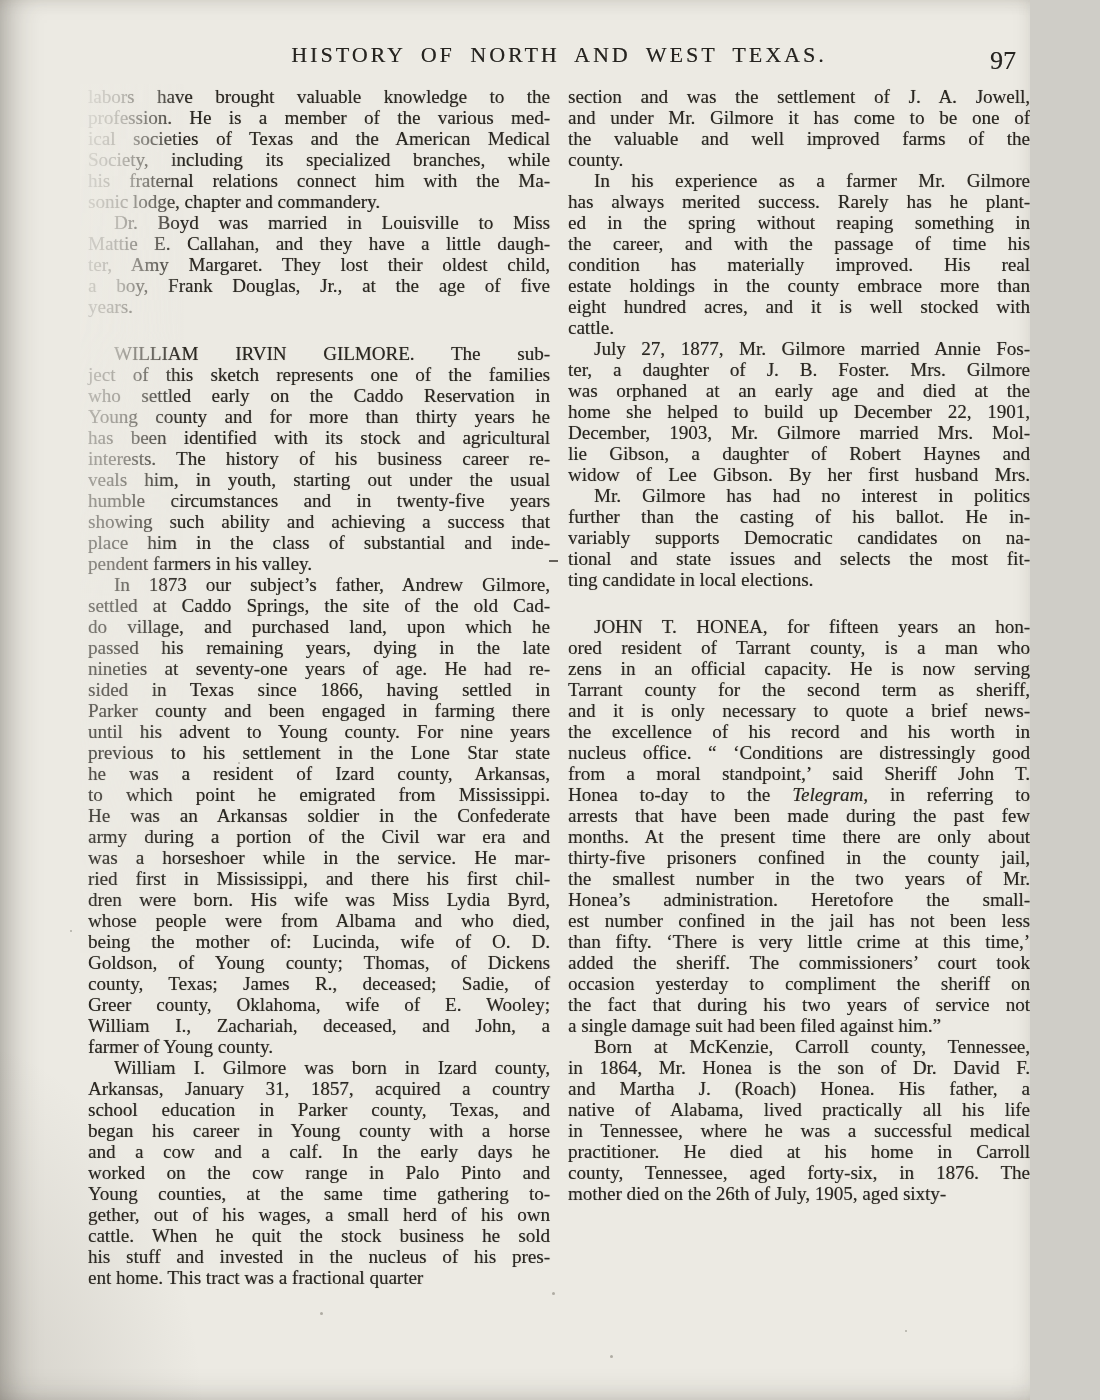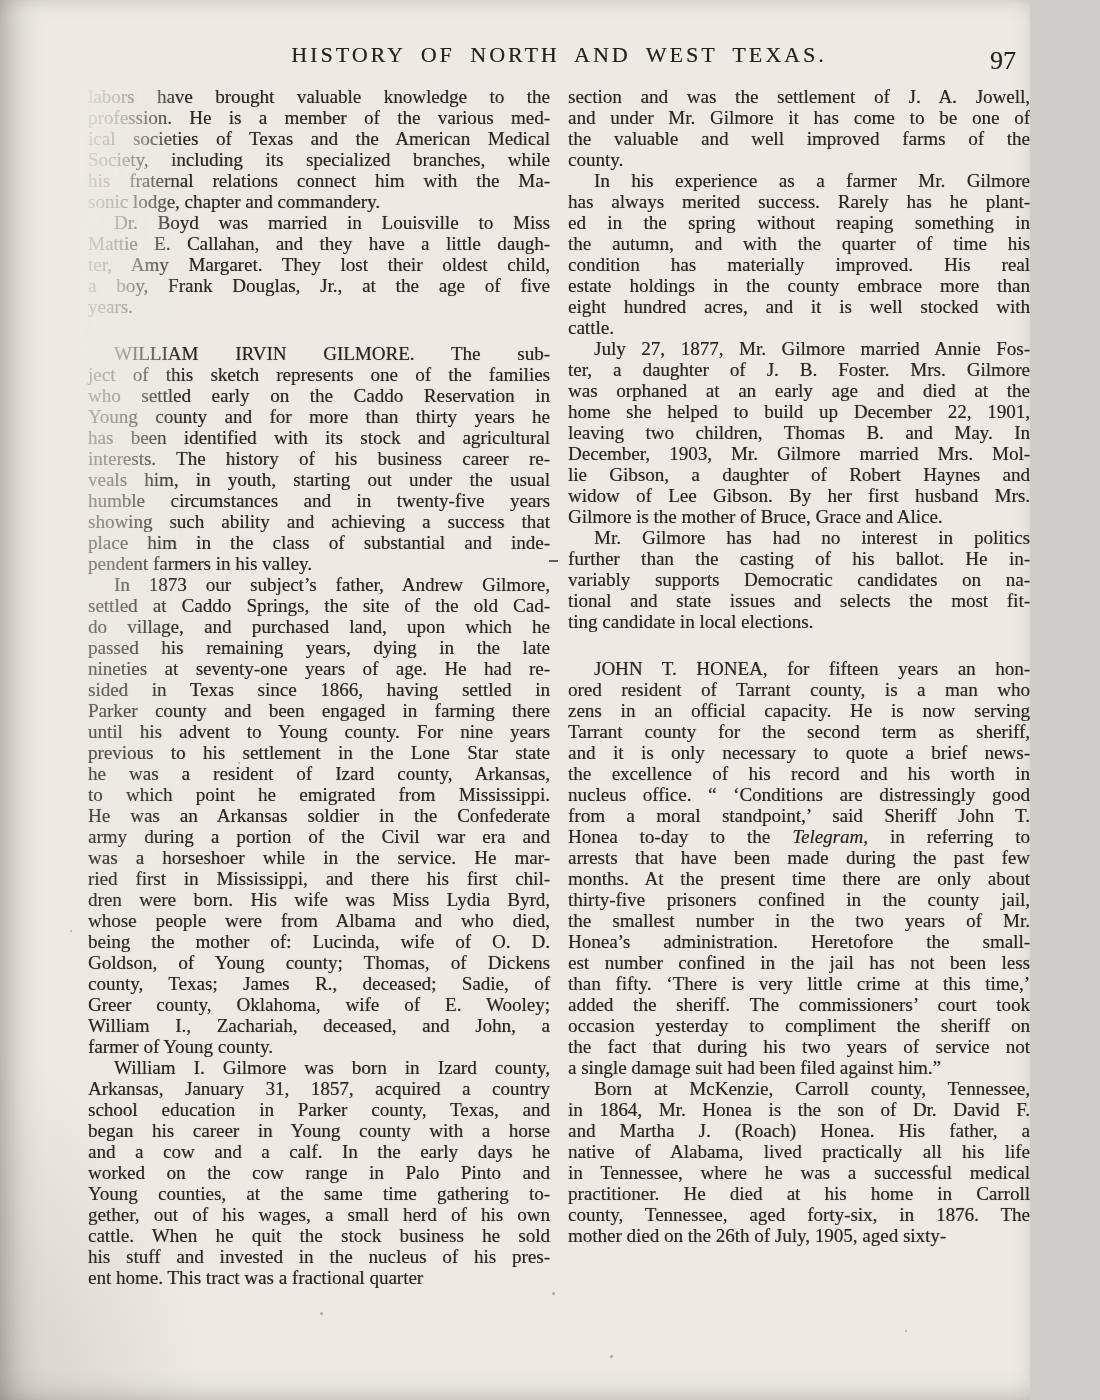--- a/index.html
+++ b/index.html
@@ -167,36 +167,34 @@
         <div class="para">
           <div class="line">section and was the settlement of J. A. Jowell,</div>
           <div class="line">and under Mr. Gilmore it has come to be one of</div>
           <div class="line">the valuable and well improved farms of the</div>
           <div class="line last">county.</div>
         </div>
         <div class="para indent">
           <div class="line">In his experience as a farmer Mr. Gilmore</div>
           <div class="line">has always merited success. Rarely has he plant-</div>
           <div class="line">ed in the spring without reaping something in</div>
-          <div class="line">the autumn, and with the quarter of time his</div>
+          <div class="line">the career, and with the passage of time his</div>
           <div class="line">condition has materially improved. His real</div>
           <div class="line">estate holdings in the county embrace more than</div>
           <div class="line">eight hundred acres, and it is well stocked with</div>
           <div class="line last">cattle.</div>
         </div>
         <div class="para indent">
           <div class="line">July 27, 1877, Mr. Gilmore married Annie Fos-</div>
           <div class="line">ter, a daughter of J. B. Foster. Mrs. Gilmore</div>
           <div class="line">was orphaned at an early age and died at the</div>
           <div class="line">home she helped to build up December 22, 1901,</div>
-          <div class="line">leaving two children, Thomas B. and May. In</div>
           <div class="line">December, 1903, Mr. Gilmore married Mrs. Mol-</div>
           <div class="line">lie Gibson, a daughter of Robert Haynes and</div>
           <div class="line">widow of Lee Gibson. By her first husband Mrs.</div>
-          <div class="line last">Gilmore is the mother of Bruce, Grace and Alice.</div>
         </div>
         <div class="para indent">
           <div class="line">Mr. Gilmore has had no interest in politics</div>
           <div class="line">further than the casting of his ballot. He in-</div>
           <div class="line">variably supports Democratic candidates on na-</div>
           <div class="line">tional and state issues and selects the most fit-</div>
           <div class="line last">ting candidate in local elections.</div>
         </div>
         <div class="para indent gap-before">
           <div class="line">JOHN T. HONEA, for fifteen years an hon-</div>

